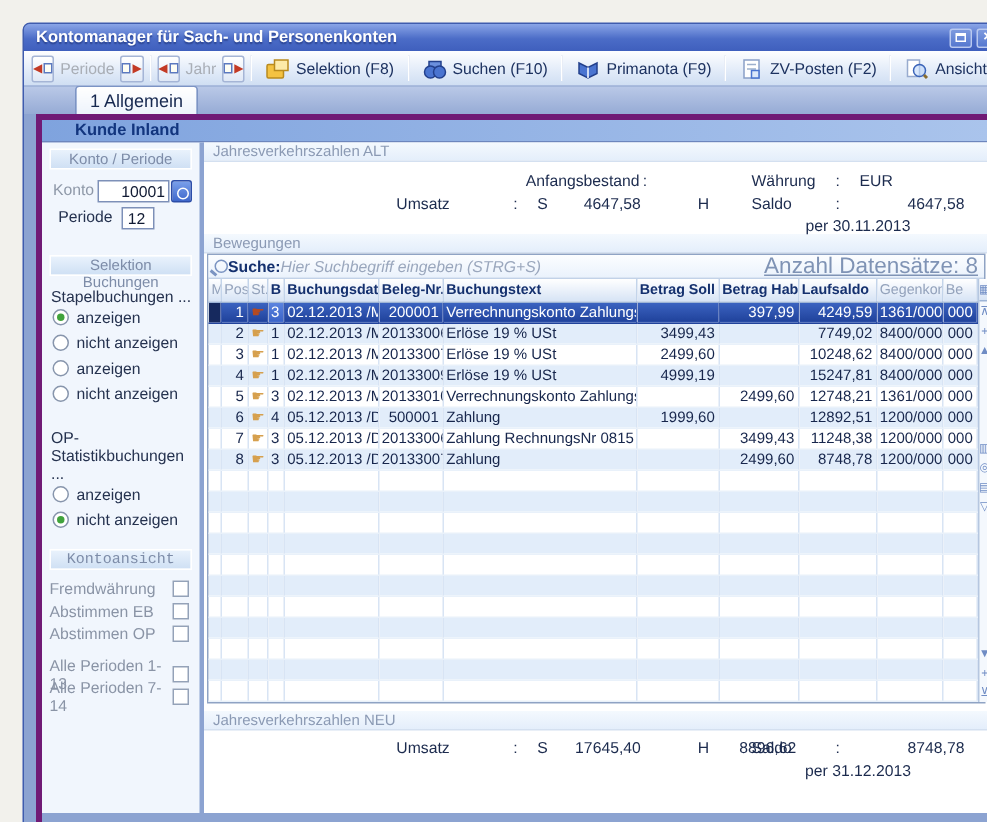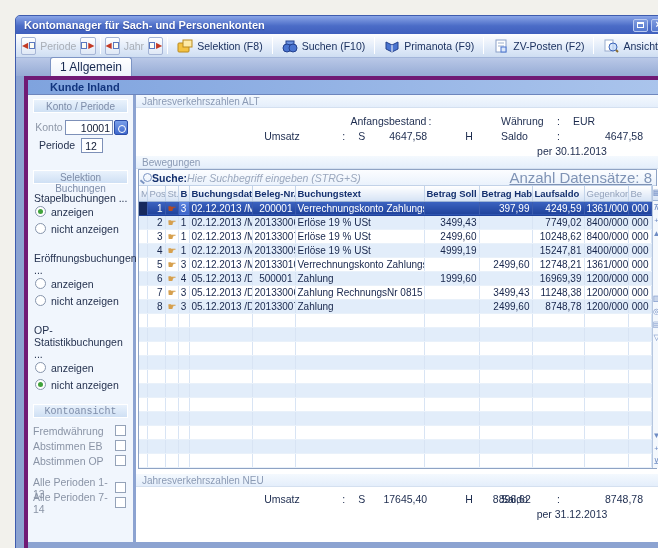--- a/index.html
+++ b/index.html
@@ -241,21 +241,20 @@
         <div class="grp-title">Stapelbuchungen ...</div>
         <div class="radio-row">
           <span class="radio on"></span>
           <span>anzeigen</span>
         </div>
         <div class="radio-row">
           <span class="radio"></span>
           <span>nicht anzeigen</span>
         </div>
 
-        <div class="grp-title" style="margin-top:14px;">Eröffnungsbuchungen ...</div>
         <div class="radio-row">
           <span class="radio"></span>
           <span>anzeigen</span>
         </div>
         <div class="radio-row">
           <span class="radio"></span>
           <span>nicht anzeigen</span>
         </div>
 
         <div class="grp-title" style="margin-top:14px;">OP-Statistikbuchungen ...</div>
@@ -440,21 +439,21 @@
                   <tr class="alt">
                     <td class="cell-m"></td>
                     <td class="cell-pos">6</td>
                     <td class="cell-st"><span class="hand">☛</span></td>
                     <td class="cell-b">4</td>
                     <td class="cell-datum">05.12.2013 /Do</td>
                     <td class="cell-beleg">500001</td>
                     <td class="cell-text">Zahlung</td>
                     <td class="cell-soll">1999,60</td>
                     <td class="cell-haben"></td>
-                    <td class="cell-lauf">16969,39</td>
+                    <td class="cell-lauf">12892,51</td>
                     <td class="cell-gegen">1200/000</td>
                     <td class="cell-be">000</td>
                   </tr>
                   <tr>
                     <td class="cell-m"></td>
                     <td class="cell-pos">7</td>
                     <td class="cell-st"><span class="hand">☛</span></td>
                     <td class="cell-b">3</td>
                     <td class="cell-datum">05.12.2013 /Do</td>
                     <td class="cell-beleg">20133006</td>

